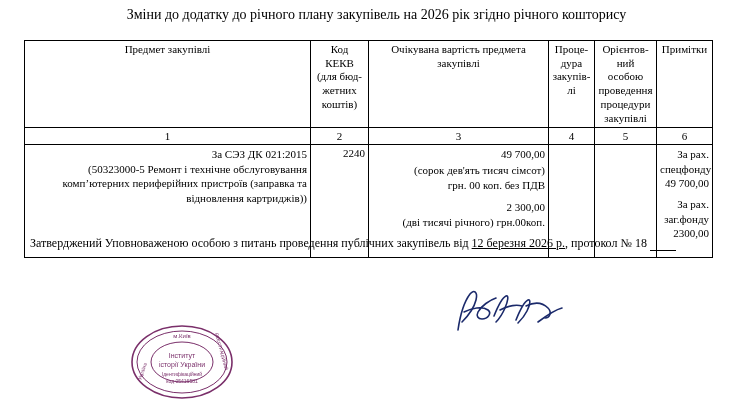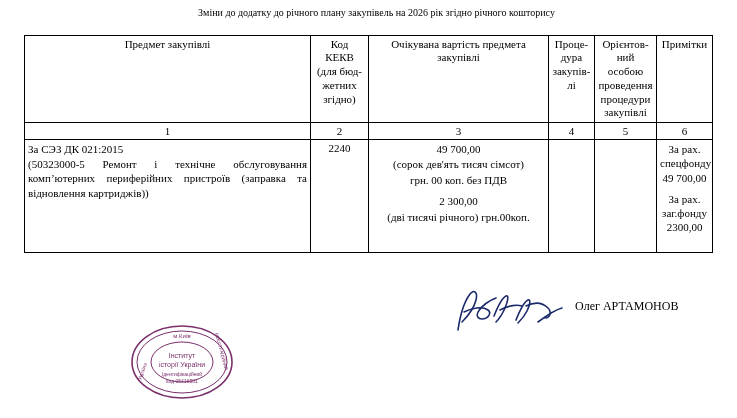--- a/index.html
+++ b/index.html
@@ -15,21 +15,21 @@
     position: relative;
     overflow: hidden;
   }
   .page {
     position: relative;
     width: 737px;
     height: 418px;
   }
   .title {
     text-align: center;
-    font-size: 10px;
+    font-size: 14px;
     line-height: 1.35;
     padding: 6px 24px 0 40px;
   }
   .title .line {
     display: block;
   }
   table.main {
     border-collapse: collapse;
     margin: 15px auto 0 auto;
     width: 688px;
@@ -54,20 +54,21 @@
   }
   .c1 { width: 286px; }
   .c2 { width: 58px; }
   .c3 { width: 180px; }
   .c4 { width: 46px; }
   .c5 { width: 62px; }
   .c6 { width: 56px; }
 
   .body-row td {
     height: 108px;
+    text-align: right;
   }
   .subject {
     text-align: justify;
     line-height: 1.32;
     font-size: 11.5px;
   }
   .subject .first {
     display: block;
   }
   .code-cell {
@@ -157,21 +158,21 @@
     <thead>
       <tr>
         <th>
           <span>Предмет закупівлі</span>
         </th>
         <th>
           <span style="display:block">Код</span>
           <span style="display:block">КЕКВ</span>
           <span style="display:block">(для бюд-</span>
           <span style="display:block">жетних</span>
-          <span style="display:block">згідно)</span>
+          <span style="display:block">коштів)</span>
         </th>
         <th>
           <span style="display:block">Очікувана вартість предмета</span>
           <span style="display:block">закупівлі</span>
         </th>
         <th>
           <span style="display:block">Проце-</span>
           <span style="display:block">дура</span>
           <span style="display:block">закупів-</span>
           <span style="display:block">лі</span>
@@ -222,22 +223,27 @@
           <span class="grp">
             <span style="display:block">За рах.</span>
             <span style="display:block">заг.фонду</span>
             <span style="display:block">2300,00</span>
           </span>
         </td>
       </tr>
     </tbody>
   </table>
 
-
-  <div class="signname">Олег  АРТАМОНОВ</div>
+  <div class="approved">
+    <span>Затверджений Уповноваженою особою з питань проведення публічних закупівель від</span>
+    <span class="underlined">12 березня  2026 р.</span><span>, протокол</span>
+    <span>№ 18</span>
+    <span class="tail-underline"></span>
+  </div>
+
 
   <div class="signature">
     <svg width="120" height="54" viewBox="0 0 120 54">
       <g fill="none" stroke="#1b2a6b" stroke-width="1.6" stroke-linecap="round">
         <path d="M8,44 C10,30 14,16 20,8 C24,3 28,6 26,14 C24,22 18,30 12,36"></path>
         <path d="M14,26 C22,22 32,20 38,24 C42,27 38,33 32,33 C28,33 26,30 28,26 C31,20 40,14 46,12"></path>
         <path d="M44,30 C48,20 52,12 56,10 C59,9 58,15 55,22 C52,29 48,34 46,36"></path>
         <path d="M50,24 C58,20 66,18 72,20"></path>
         <path d="M66,34 C70,24 74,16 78,14 C81,13 80,19 77,25 C74,31 70,35 68,37"></path>
         <path d="M76,20 C84,16 92,16 98,22 C102,26 100,32 95,32"></path>

